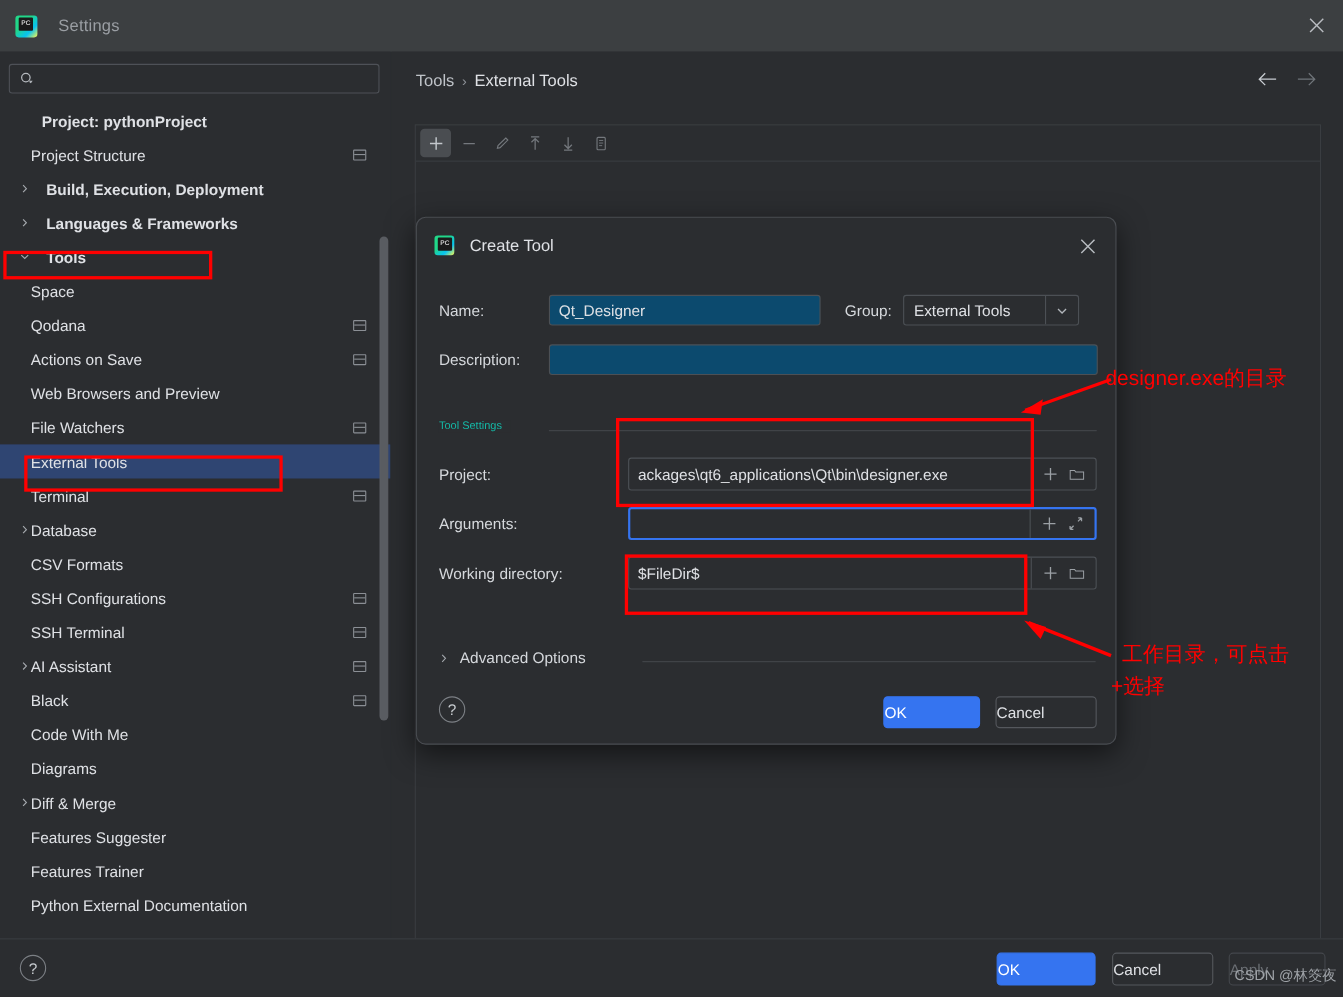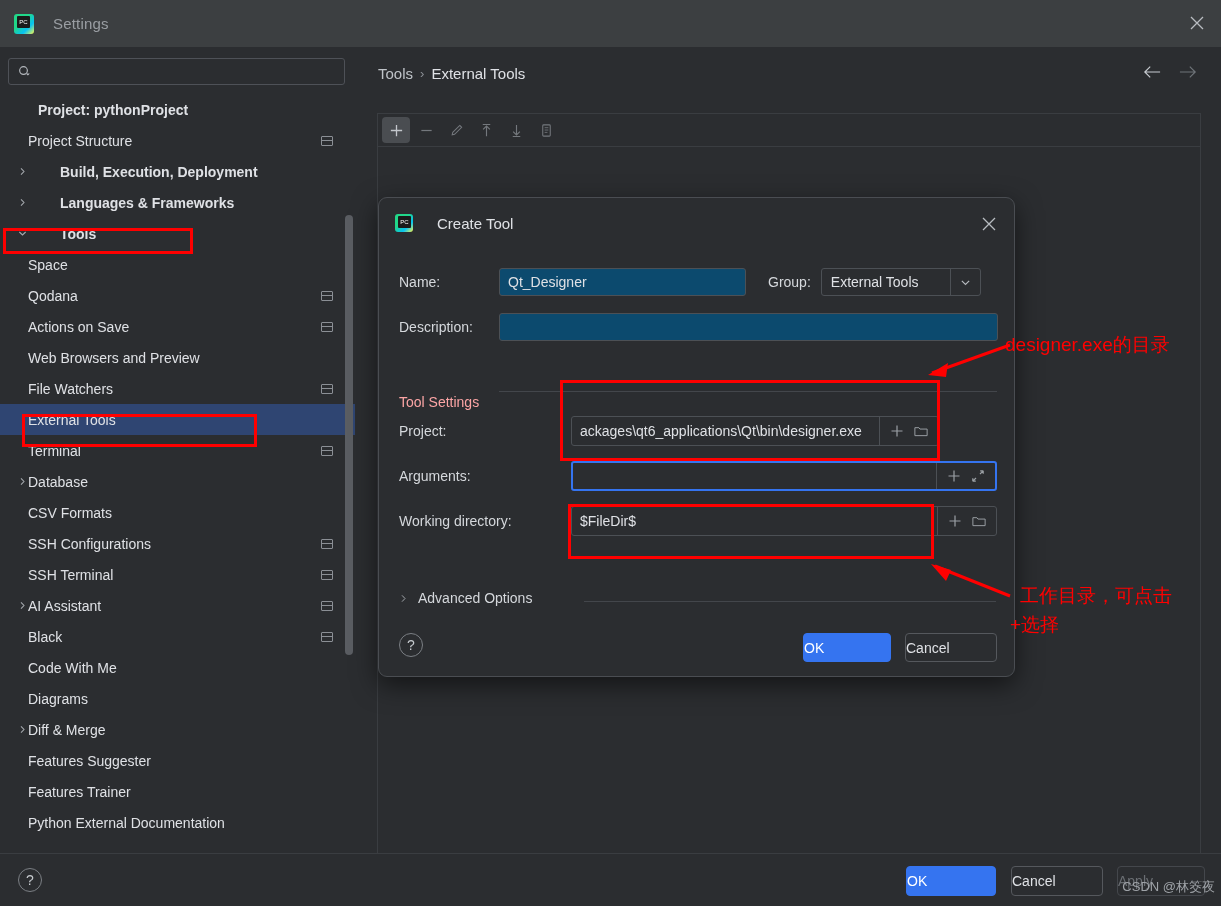--- a/index.html
+++ b/index.html
@@ -82,21 +82,21 @@
     white-space: nowrap;
   }
   .node .arrow {
     position: absolute; left: 18px; top: 0; height: 31px;
     display: flex; align-items: center;
     color: #a5a9ae;
   }
   .node .arrow svg { width: 9px; height: 9px; }
   .node .lbl { display: block; }
   .node.root { padding-left: 38px; font-weight: bold; }
-  .node.top  { padding-left: 60px; font-weight: bold; }
+  .node.top  { padding-left: 42px; font-weight: bold; }
   .node.child{ padding-left: 28px; }
   .node.sel { background: #2f4572; }
   .node .badge {
     position: absolute; right: 22px; top: 50%; transform: translateY(-50%);
     width: 12px; height: 10px;
     border: 1px solid #8b8f95; border-radius: 1px;
   }
   .node .badge::after {
     content: ""; position: absolute; left: 0; right: 0; top: 3px; height: 1px;
     background: #8b8f95;
@@ -160,21 +160,21 @@
     background: #2b2d30;
     border: 1px solid #4a4d52;
     border-radius: 9px;
     box-shadow: 0 8px 26px rgba(0,0,0,.55);
   }
   .dlg-head {
     height: 50px; display: flex; align-items: center;
     padding-left: 16px;
   }
   .dlg-head .pc-logo { margin-left: 0; width: 18px; height: 18px; }
-  .dlg-title { margin-left: 24px; font-size: 15px; color: #dfe1e5; }
+  .dlg-title { margin-left: 14px; font-size: 15px; color: #dfe1e5; }
   .dlg-close {
     position: absolute; right: 12px; top: 13px;
     width: 26px; height: 26px;
     display: flex; align-items: center; justify-content: center;
     color: #b8bcc1;
   }
   .dlg-close svg { width: 14px; height: 14px; }
 
   .row { position: absolute; display: flex; align-items: center; }
   .lab { font-size: 14px; color: #d5d8dc; }
@@ -204,22 +204,22 @@
   }
   .combo .caret {
     width: 30px; border-left: 1px solid #4c5055;
     display: flex; align-items: center; justify-content: center;
     color: #b2b6bb;
   }
   .combo .caret svg { width: 11px; height: 11px; }
 
   .group-title {
     position: absolute; left: 398px; top: 381px;
-    font-size: 14px; color: #fca5a5;
-    background: #2b2d30; padding-right: 8px; z-index: 3; margin-top: 12px;
+    font-size: 10px; color: #14b8a6;
+    background: #2b2d30; padding-right: 8px; z-index: 3;
   }
 
   .field-combo {
     display: flex; align-items: stretch;
     height: 30px;
     border: 1px solid #4c5055; border-radius: 3px;
     background: #2b2d30;
   }
   .field-combo .inp {
     flex: 1; border: none; outline: none; background: transparent;
@@ -525,21 +525,21 @@
     <div class="row" style="left:20px; top:115px;">
       <span class="lab" style="width:100px;">Description:</span>
       <input class="tf" style="width: 499px;" type="text" value="">
     </div>
 
     <div class="group-title" style="left:20px; top:184px; position:absolute;">Tool Settings</div>
     <div style="position:absolute; left:120px; top:193px; width:498px; height:1px; background:#43464b;"></div>
 
     <div class="row" style="left:20px; top:218px; width:600px;">
       <span class="lab" style="width:172px;">Project:</span>
-      <div class="field-combo" style="width:368px;">
+      <div class="field-combo" style="width:426px;">
         <input class="inp" type="text" value="ackages\qt6_applications\Qt\bin\designer.exe" style="">
         <span class="btns">
           <span class="ib">
             <svg viewBox="0 0 14 14">
                 <path d="M7 1.5 V12.5 M1.5 7 H12.5" stroke="currentColor" stroke-width="1.2"></path>
               </svg>
           </span>
           <span class="ib">
             <svg viewBox="0 0 16 14">
                 <path d="M1 3.2 h4.6 l1.2 1.6 H15 V12.3 H1 Z" stroke="currentColor" stroke-width="1.1" fill="none"></path>

